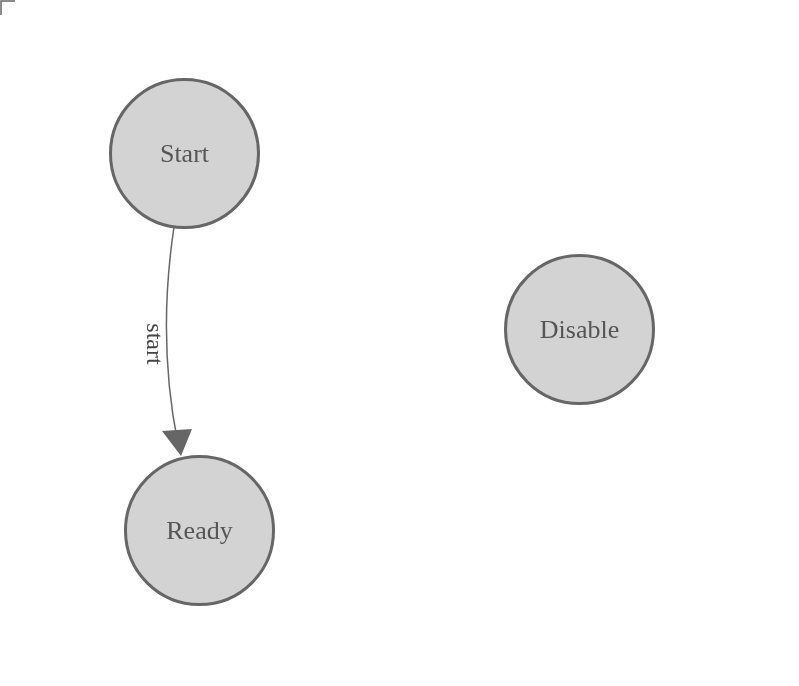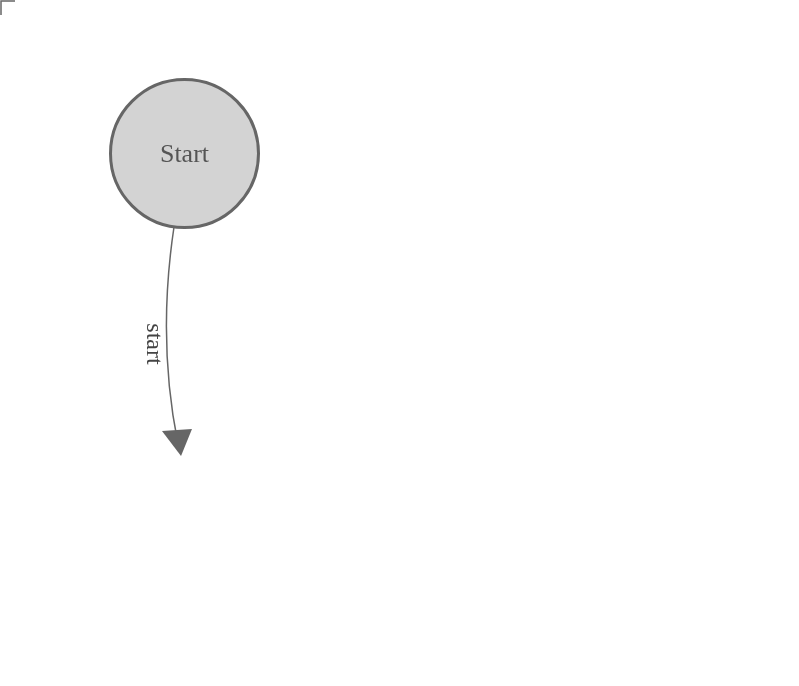--- a/index.html
+++ b/index.html
@@ -69,17 +69,23 @@
 
     <path d="M 174 227 Q 157 340 178 444" fill="none" stroke-width="1.5" stroke="#666666"></path>
 
     <polygon points="162,431 192,429 181,456" fill="#666666"></polygon>
   </svg>
 
   <div class="node" id="node-start">
     <span class="node-label">Start</span>
   </div>
 
+  <div class="node" id="node-ready">
+    <span class="node-label">Ready</span>
+  </div>
 
+  <div class="node" id="node-disable">
+    <span class="node-label">Disable</span>
+  </div>
 
   <div class="edge-label">start</div>
 
 </div>
 
 </body></html>

